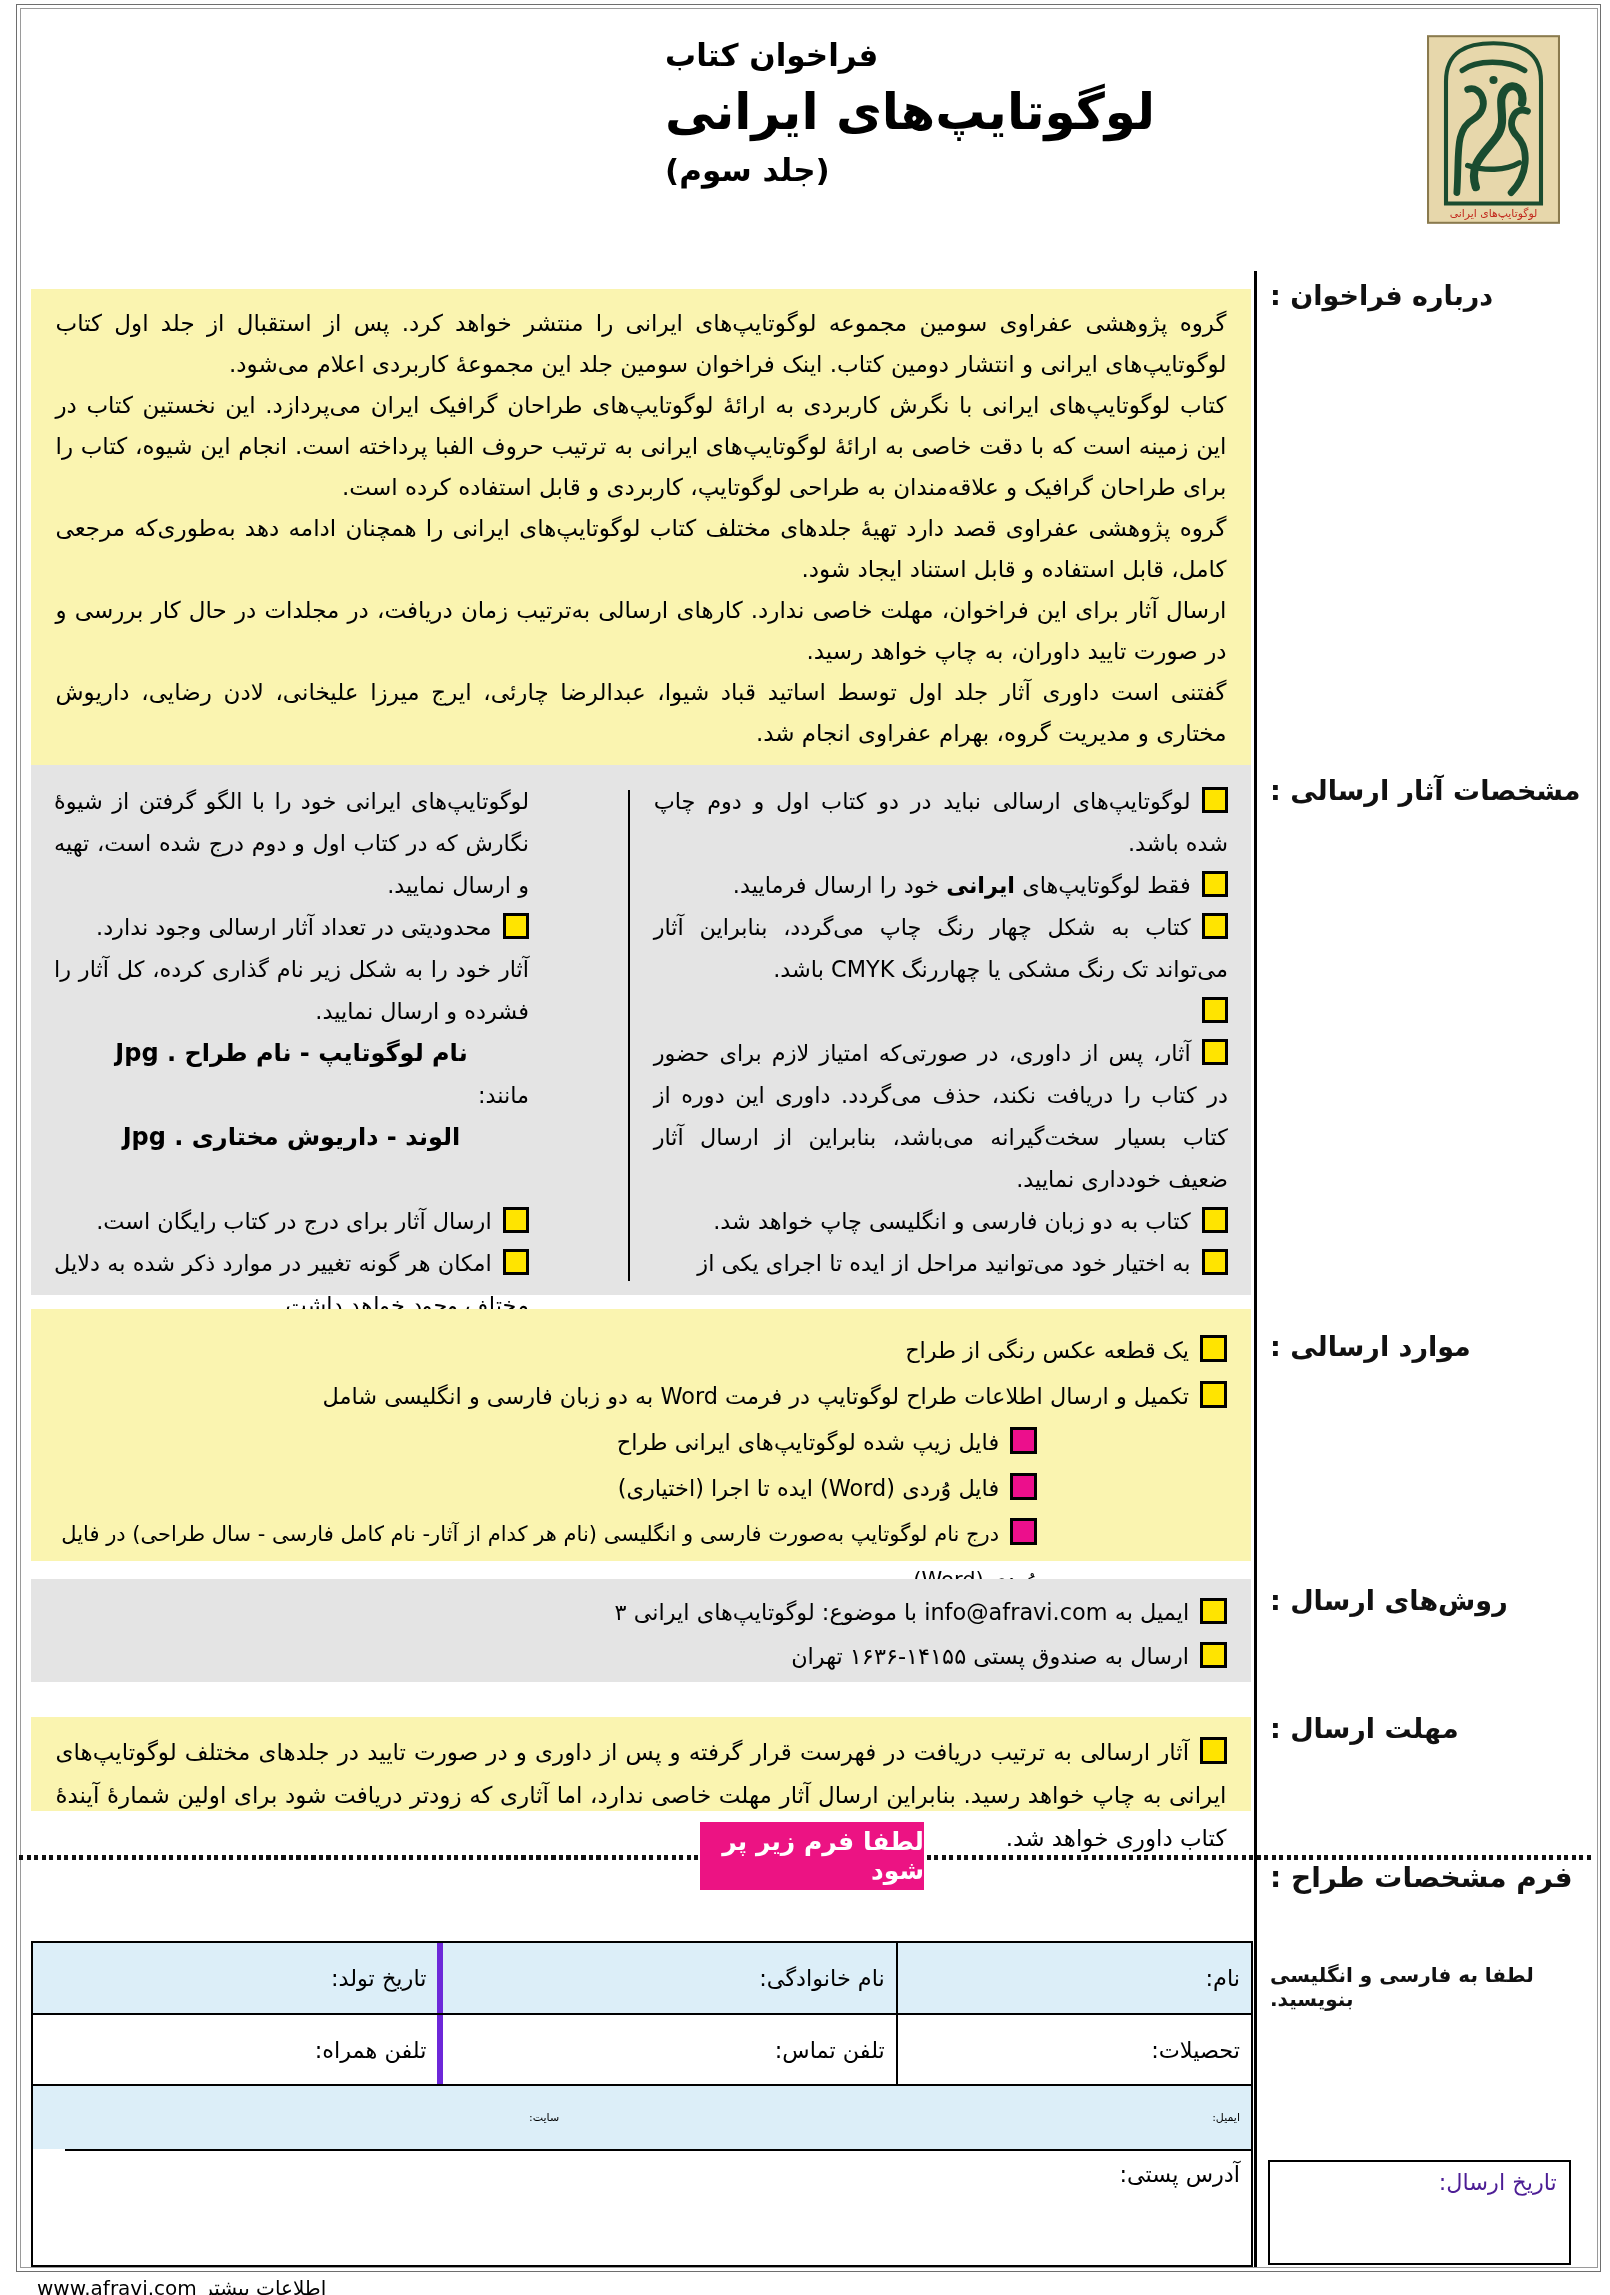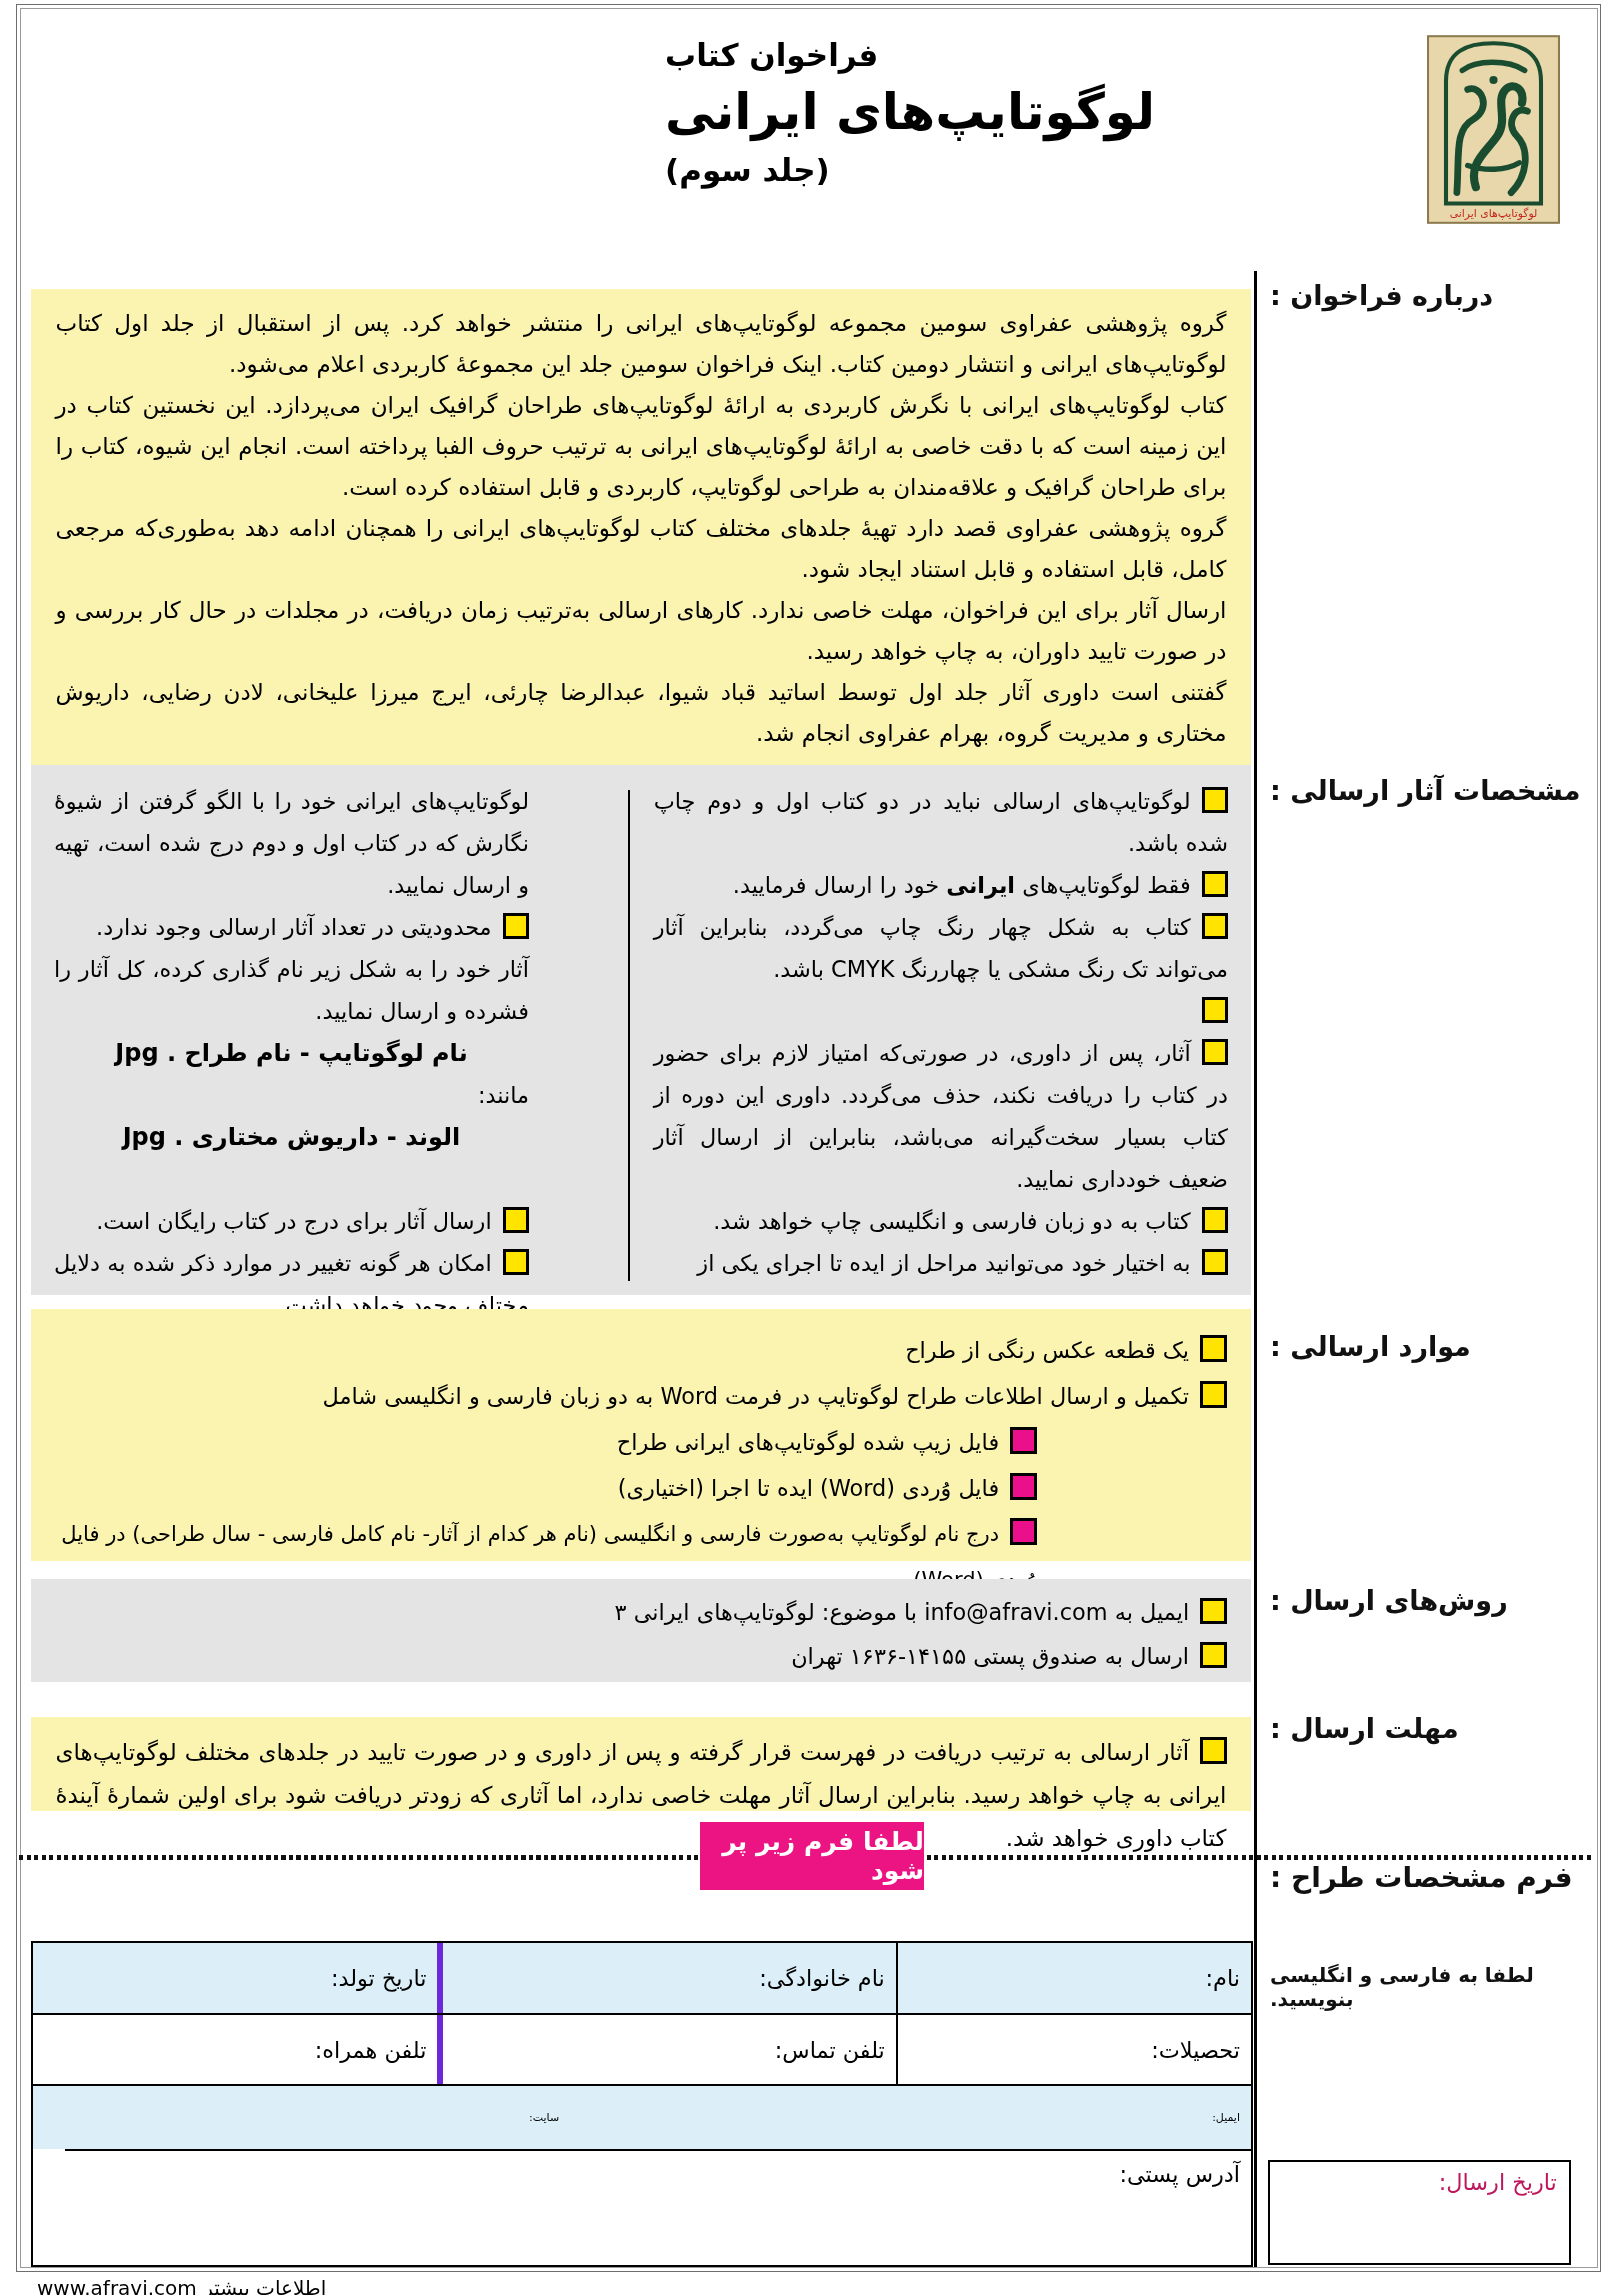--- a/index.html
+++ b/index.html
@@ -49,21 +49,21 @@
   .fcell.c2{width:37.3%;border-right:2px solid #000;}
   .fcell.c3{width:33.7%;border-right:6px solid #6d28d9;}
   .r1{height:70px;}
   .r2{height:71px;}
   .r3{height:65px;position:relative;}
   .r4{height:109px;align-items:flex-start;margin-left:32px;}
   .r3 .lbl-email{padding-right:11px;display:flex;align-items:center;height:100%;}
   .r3 .lbl-site{position:absolute;left:496px;top:0;height:100%;display:flex;align-items:center;}
   .r4 .lbl-addr{padding:9.5px 11px 0 0;font-size:22.4px;}
 
-  .senddate-box{position:absolute;left:1268px;top:2160px;width:303px;height:105px;border:2.7px solid #000;box-sizing:border-box;direction:rtl;font-size:22.4px;color:#be185d;padding:6.8px 12.2px 0 0;background:#fff;}
+  .senddate-box{position:absolute;left:1268px;top:2160px;width:303px;height:105px;border:2.7px solid #000;box-sizing:border-box;direction:rtl;font-size:22.4px;color:#4c1d95;padding:6.8px 12.2px 0 0;background:#fff;}
 
   .footer{position:absolute;left:37px;top:2276px;direction:rtl;font-size:20px;color:#000;}
 
   .em{font-weight:bold;}
 </style>
 </head>
 <body>
 
 <div id="page">
 

